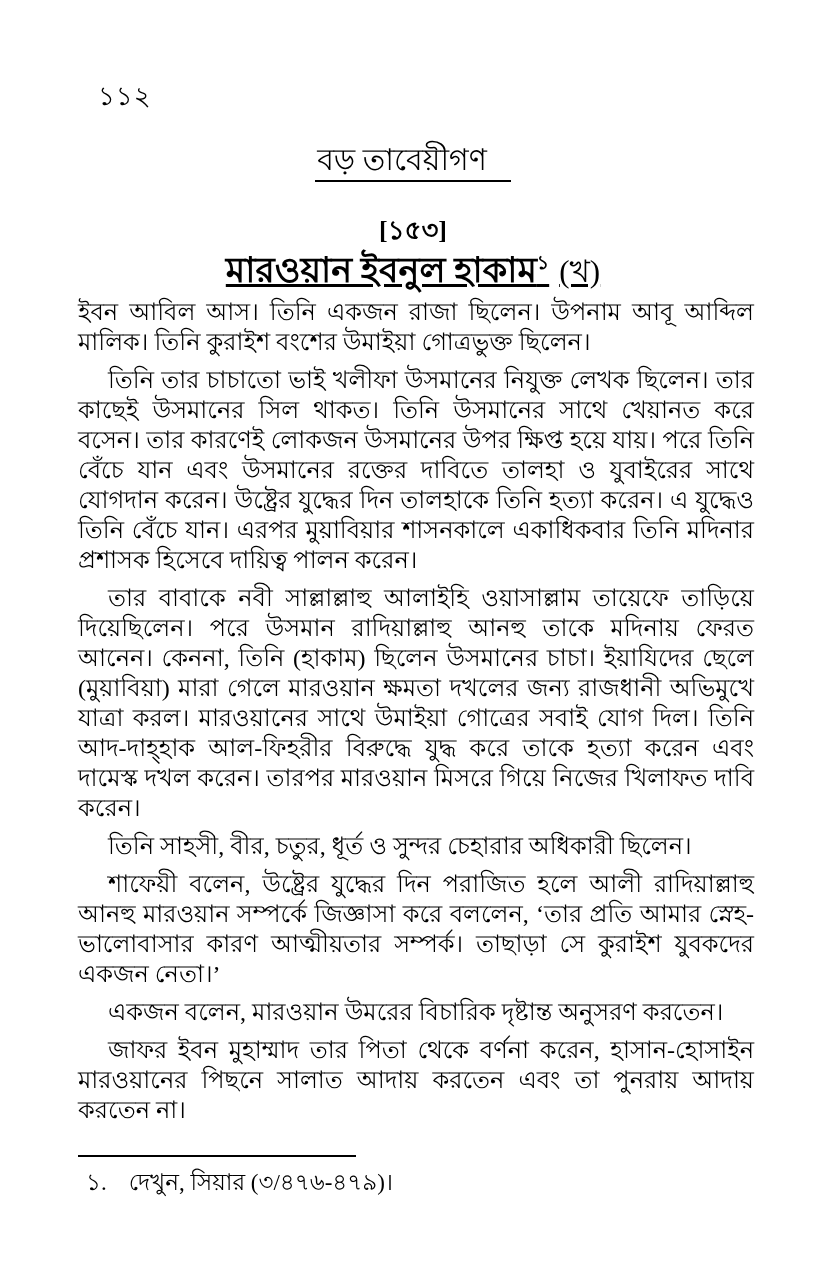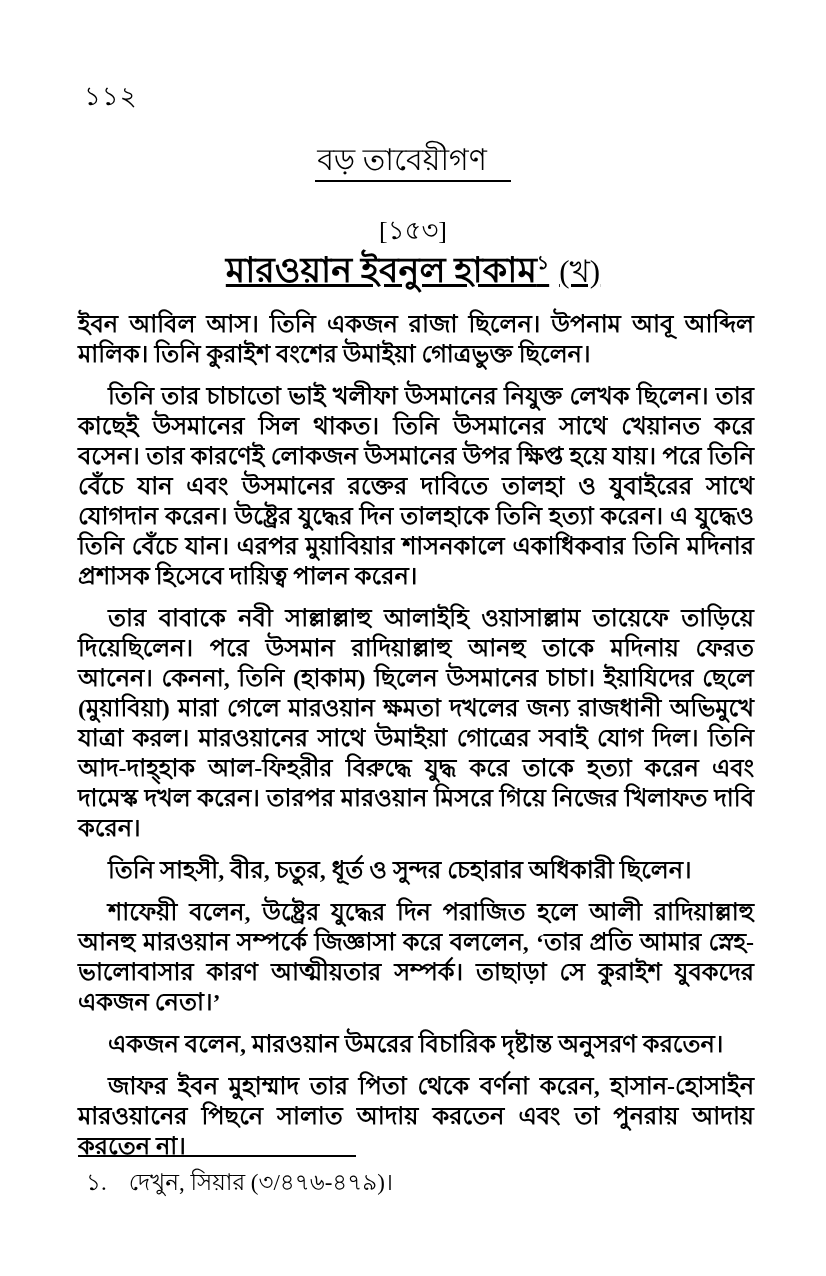--- a/index.html
+++ b/index.html
@@ -12,21 +12,21 @@
     width: 826px;
     height: 1276px;
     background: #ffffff;
     color: #000000;
     font-family: "Liberation Serif", "DejaVu Serif", serif;
     overflow: hidden;
   }
   .page-number {
     position: absolute;
     top: 76px;
-    left: 84px;
+    left: 98px;
     font-size: 26px;
     letter-spacing: 1px;
   }
   .running-header {
     position: absolute;
     top: 136px;
     left: 0;
     width: 100%;
     text-align: center;
     font-size: 30px;
@@ -36,20 +36,21 @@
     padding: 0 24px 4px 2px;
     text-align: right;
   }
   .entry-number {
     position: absolute;
     top: 210px;
     left: 0;
     width: 100%;
     text-align: center;
     font-size: 26px;
+    font-weight: bold;
   }
   .chapter-title {
     position: absolute;
     top: 243px;
     left: 0;
     width: 100%;
     text-align: center;
     font-size: 35px;
     font-weight: bold;
     text-decoration: underline;
@@ -67,23 +68,22 @@
   .body-text {
     position: absolute;
     top: 297px;
     left: 78px;
     width: 676px;
     font-size: 24px;
     line-height: 30px;
     text-align: justify;
   }
   .body-text p {
-    margin: 12px 0 8px 0;
+    margin: 0 0 8px 0;
     text-indent: 30px;
-    font-weight: bold;
   }
   .body-text p.first {
     text-indent: 0;
   }
   .footnote-rule {
     position: absolute;
     top: 1155px;
     left: 78px;
     width: 278px;
     height: 0;

